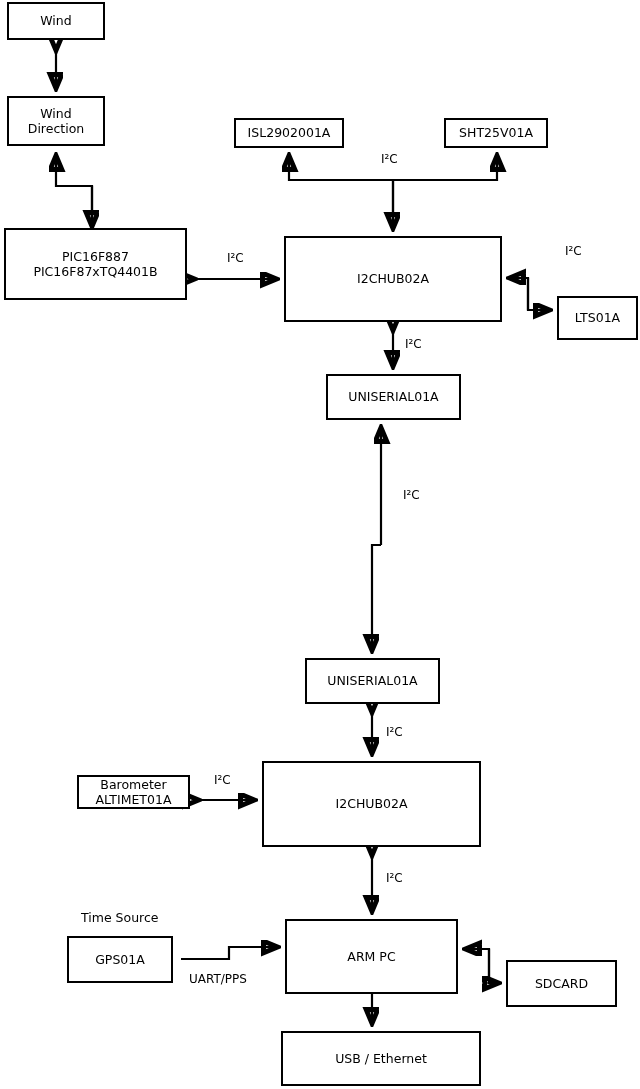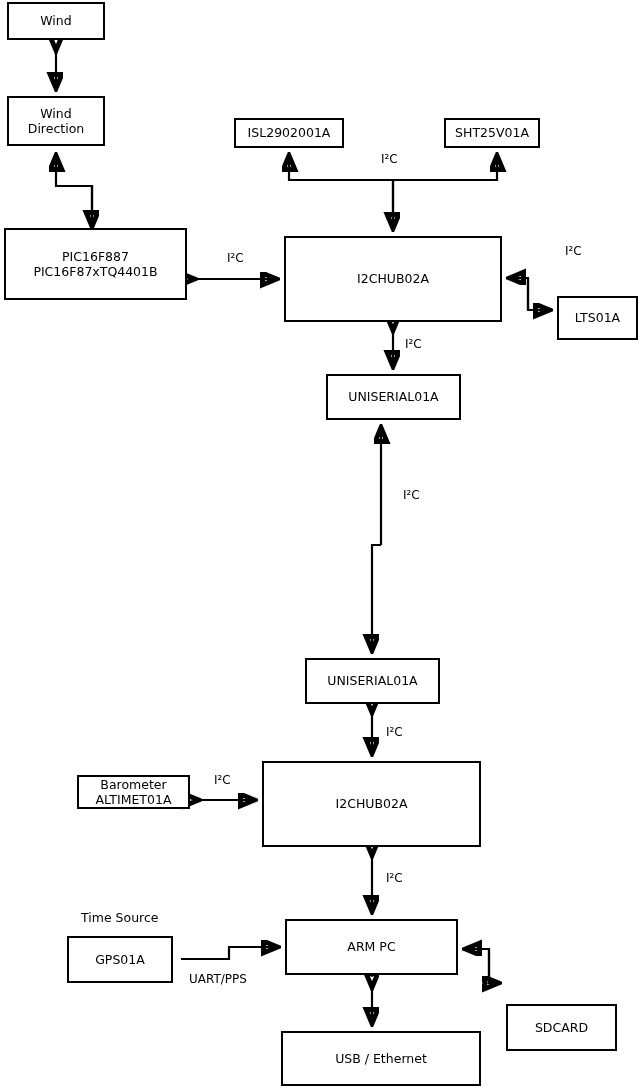--- a/index.html
+++ b/index.html
@@ -126,21 +126,21 @@
 
   <div class="node" style="left:4px; top:228px; width:183px; height:72px;">
     <span class="node-label">PIC16F887
 PIC16F87xTQ4401B</span>
   </div>
 
   <div class="node" style="left:234px; top:118px; width:110px; height:30px;">
     <span class="node-label">ISL2902001A</span>
   </div>
 
-  <div class="node" style="left:444px; top:118px; width:96px; height:30px;">
+  <div class="node" style="left:444px; top:118px; width:104px; height:30px;">
     <span class="node-label">SHT25V01A</span>
   </div>
 
   <div class="node" style="left:284px; top:236px; width:218px; height:86px;">
     <span class="node-label">I2CHUB02A</span>
   </div>
 
   <div class="node" style="left:557px; top:296px; width:81px; height:44px;">
     <span class="node-label">LTS01A</span>
   </div>
@@ -159,25 +159,25 @@
 
   <div class="node" style="left:77px; top:775px; width:113px; height:34px;">
     <span class="node-label">Barometer
 ALTIMET01A</span>
   </div>
 
   <div class="node" style="left:67px; top:936px; width:106px; height:47px;text-align:right;">
     <span class="node-label">GPS01A</span>
   </div>
 
-  <div class="node" style="left:285px; top:919px; width:173px; height:56px;">
+  <div class="node" style="left:285px; top:919px; width:173px; height:75px;">
     <span class="node-label">ARM PC</span>
   </div>
 
-  <div class="node" style="left:506px; top:960px; width:111px; height:47px;margin-top:44px;">
+  <div class="node" style="left:506px; top:960px; width:111px; height:47px;">
     <span class="node-label">SDCARD</span>
   </div>
 
   <div class="node" style="left:281px; top:1031px; width:200px; height:55px;">
     <span class="node-label">USB / Ethernet</span>
   </div>
 
   <div class="edge-label" style="left:381px; top:152px;">I²C</div>
 
   <div class="edge-label" style="left:227px; top:251px;">I²C</div>

